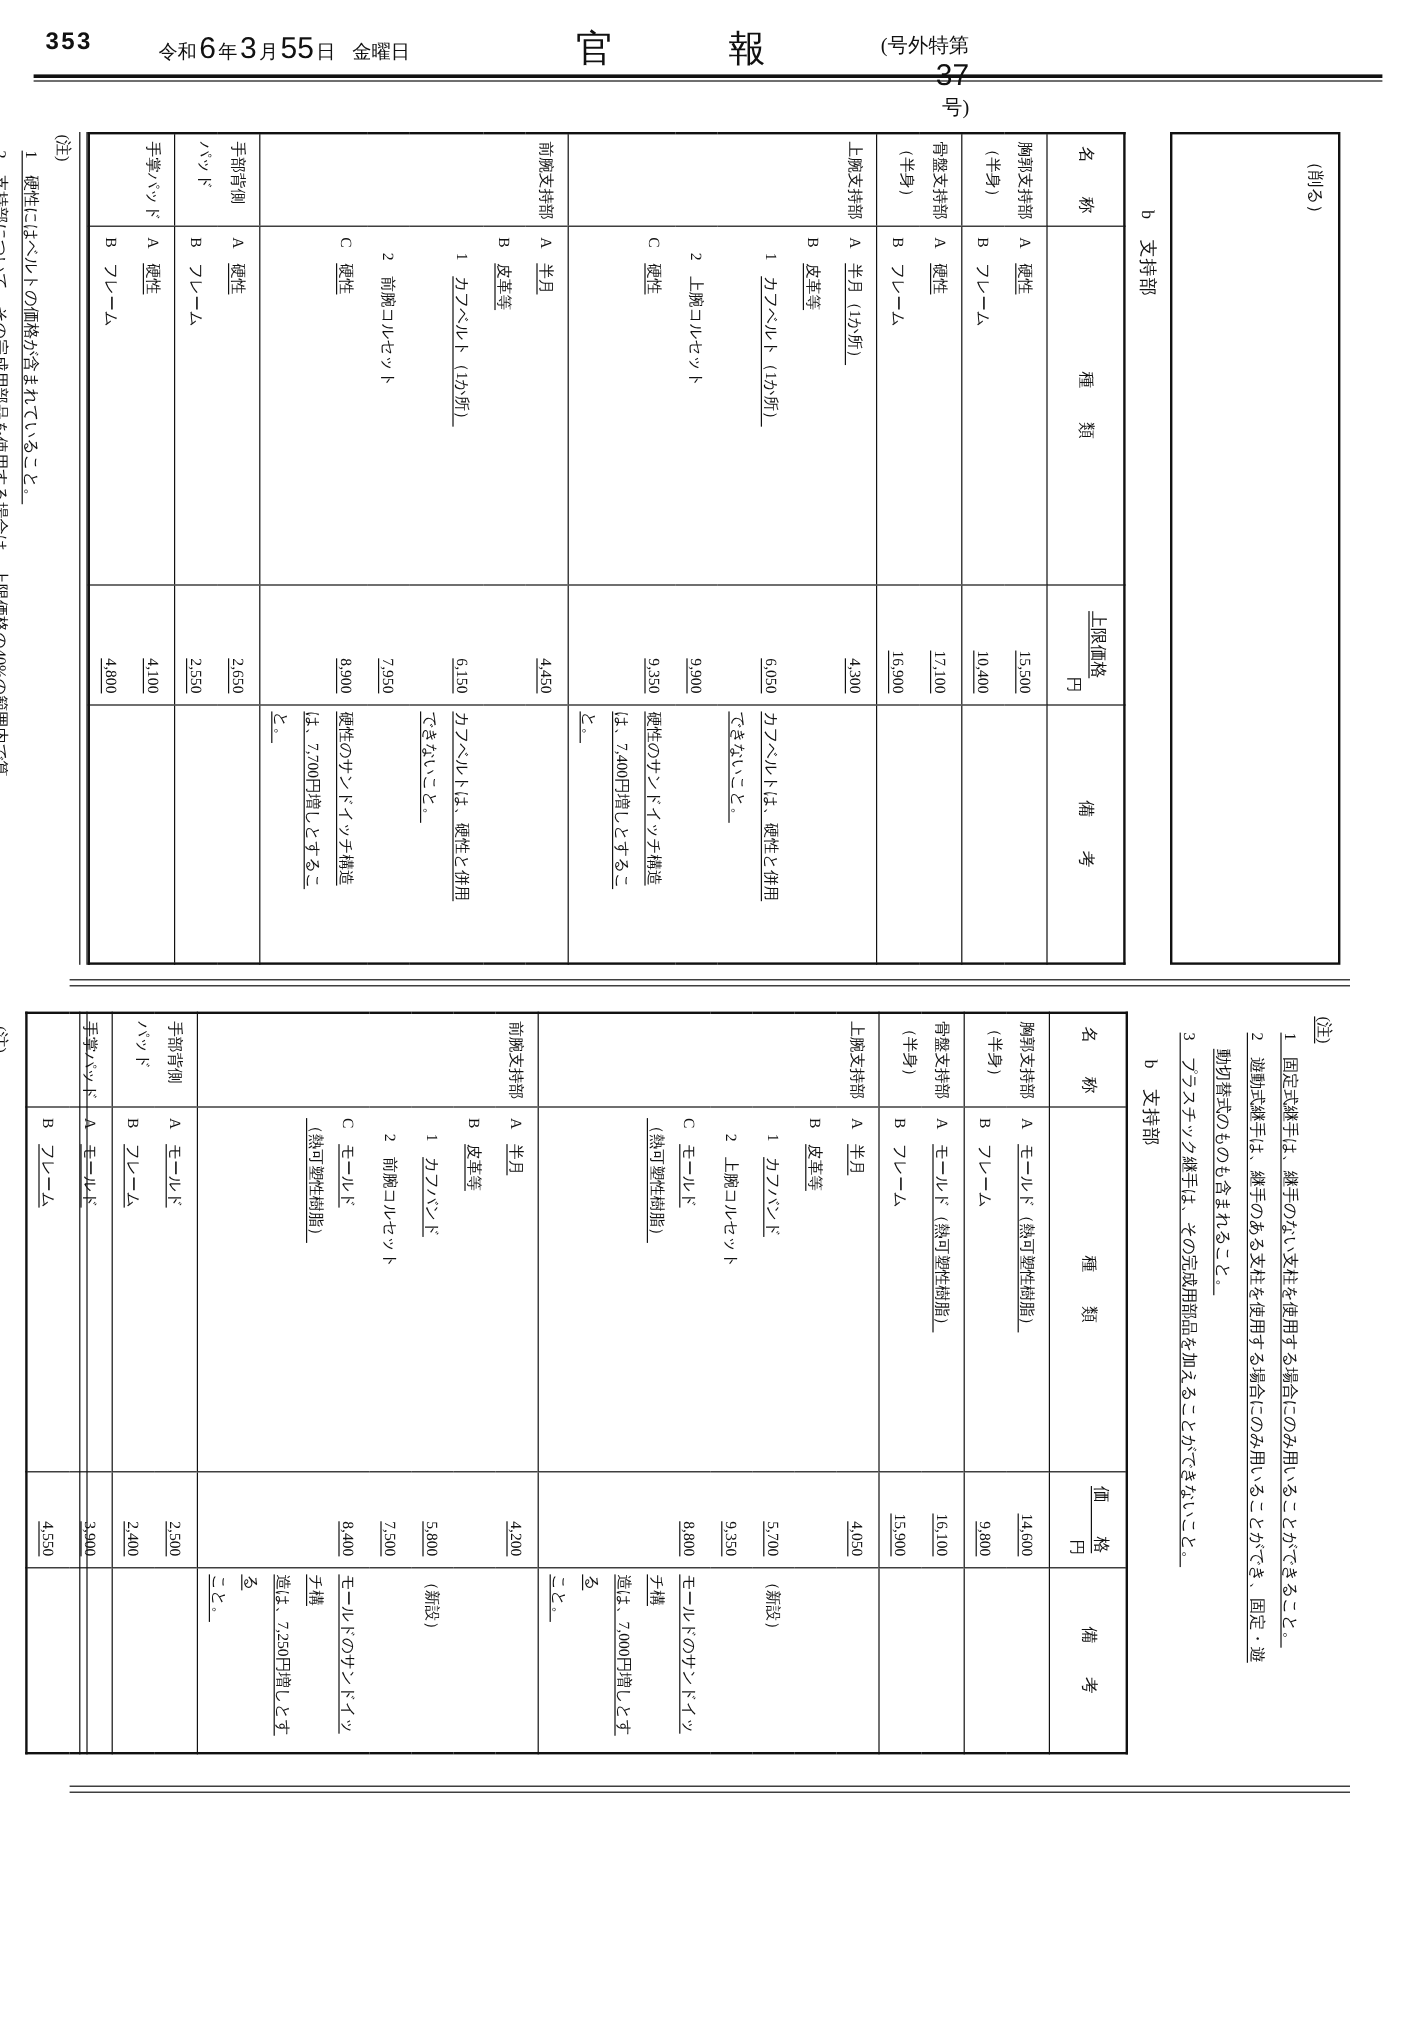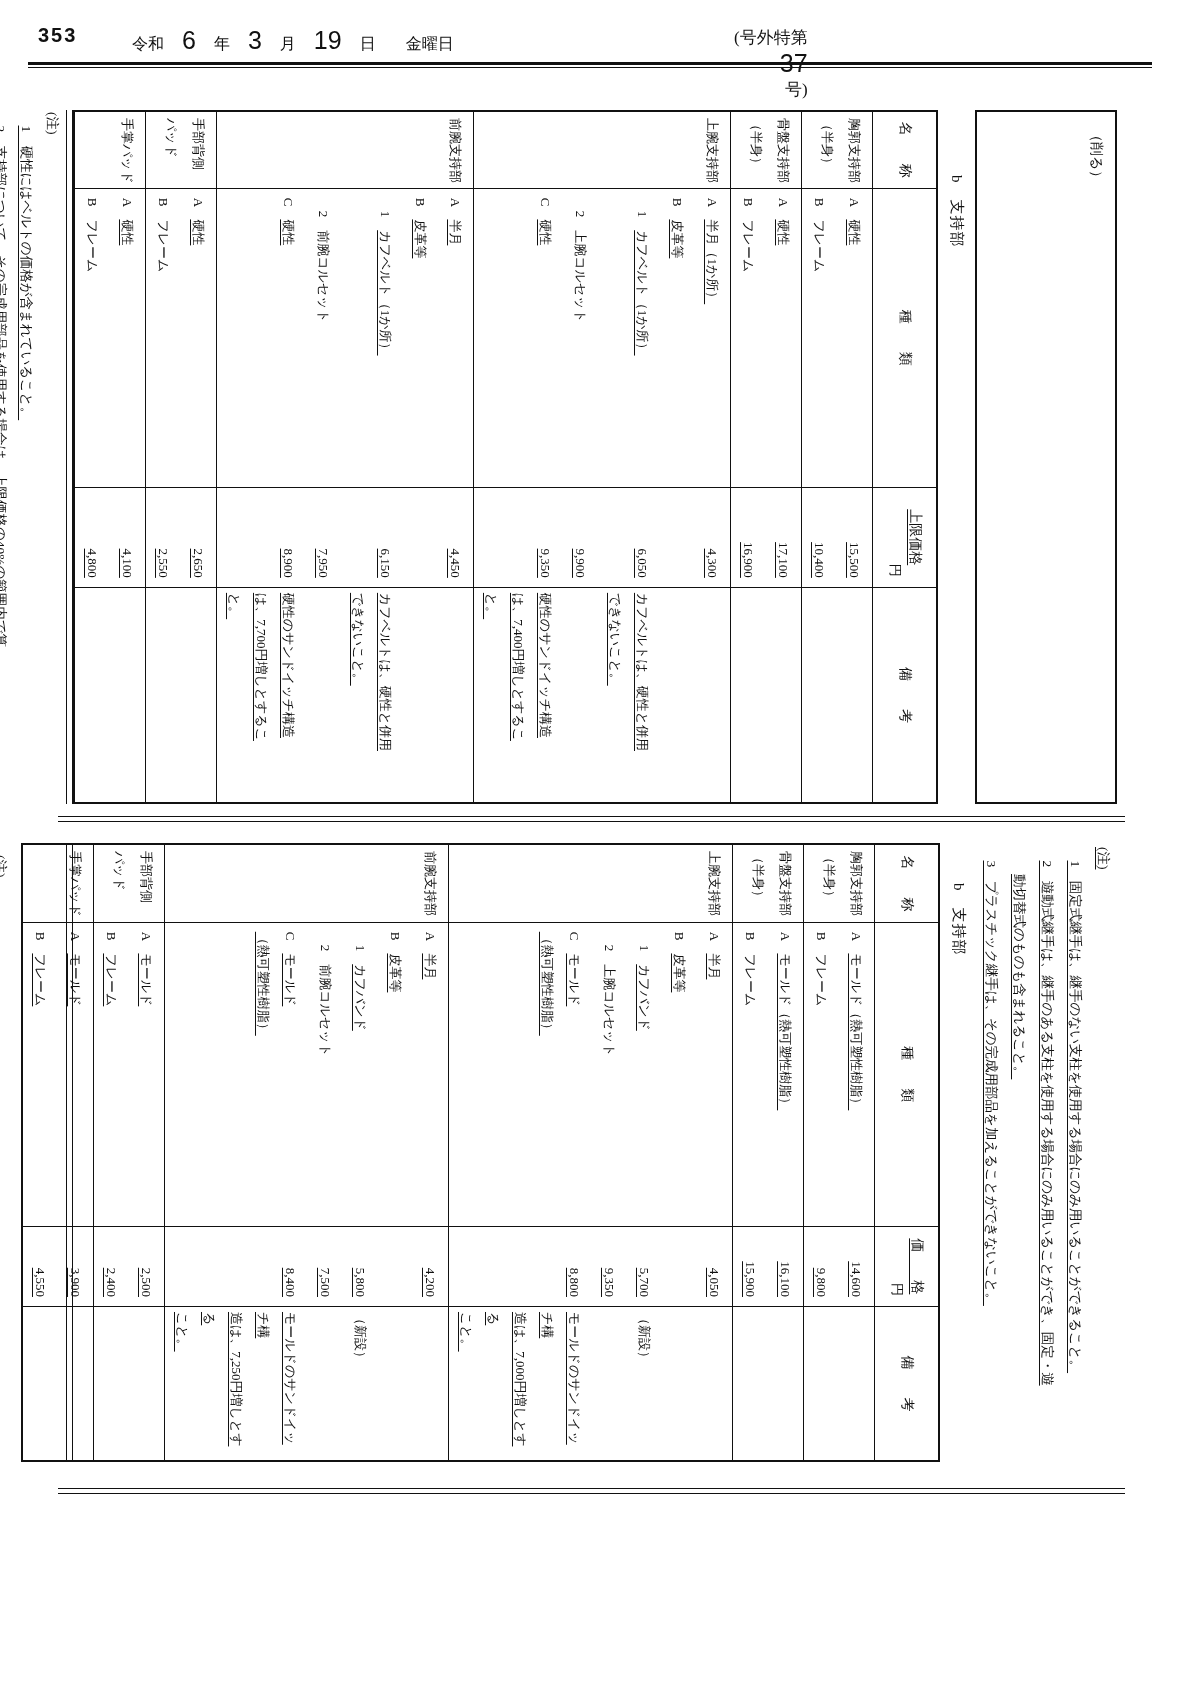--- a/index.html
+++ b/index.html
@@ -4,21 +4,21 @@
 <style>
   * { margin:0; padding:0; box-sizing:border-box; }
   html,body { background:#ffffff; }
   body {
     position:relative; width:1181px; height:1695px; overflow:hidden;
     font-family:"Liberation Serif", serif; color:#111111;
   }
   
   .page-header { position:absolute; left:0; top:0; width:1181px; height:90px; }
   .page-num { position:absolute; left:38px; top:24px; font-family:"Liberation Sans",sans-serif; font-size:20px; font-weight:bold; letter-spacing:2px; }
-  .date-wrap { position:absolute; left:132px; top:26px; display:flex; align-items:baseline; gap:18px; }
+  .date-wrap { position:absolute; left:132px; top:26px; display:flex; align-items:baseline; gap:2px; }
   .date-wrap .sm { font-size:16px; }
   .date-wrap .lg { font-family:"Liberation Sans",sans-serif; font-size:25px; }
   .weekday { margin-left:12px; font-size:16px;text-align:right; }
   .masthead { position:absolute; left:480px; top:20px; font-size:31px; letter-spacing:96px; margin-right:-96px; white-space:nowrap; }
   .issue-wrap { position:absolute; left:734px; top:26px; display:flex; align-items:flex-end;flex-direction:column; }
   .issue-wrap .sm { font-size:17px; }
   .issue-wrap .lg { font-family:"Liberation Sans",sans-serif; font-size:25px; }
   .header-rule { position:absolute; left:28px; right:29px; top:62px; height:6px;
     border-top:3px solid #111; border-bottom:1px solid #111; }
 
@@ -70,24 +70,25 @@
 <body>
 
 <div class="page-header">
   <div class="page-num">353</div>
   <div class="date-wrap">
     <span class="sm">令和</span>
       <span class="lg">6</span>
       <span class="sm">年</span>
       <span class="lg">3</span>
       <span class="sm">月</span>
-      <span class="lg">19</span>
+      <span class="lg">55</span>
       <span class="sm">日</span>
     <span class="weekday sm">金曜日</span>
   </div>
+  <div class="masthead">官報</div>
   <div class="issue-wrap">
     <span class="sm">(号外特第</span>
       <span class="lg">37</span>
       <span class="sm">号)</span>
   </div>
   <div class="header-rule"></div>
 </div>
 
 <div class="stage">
 

